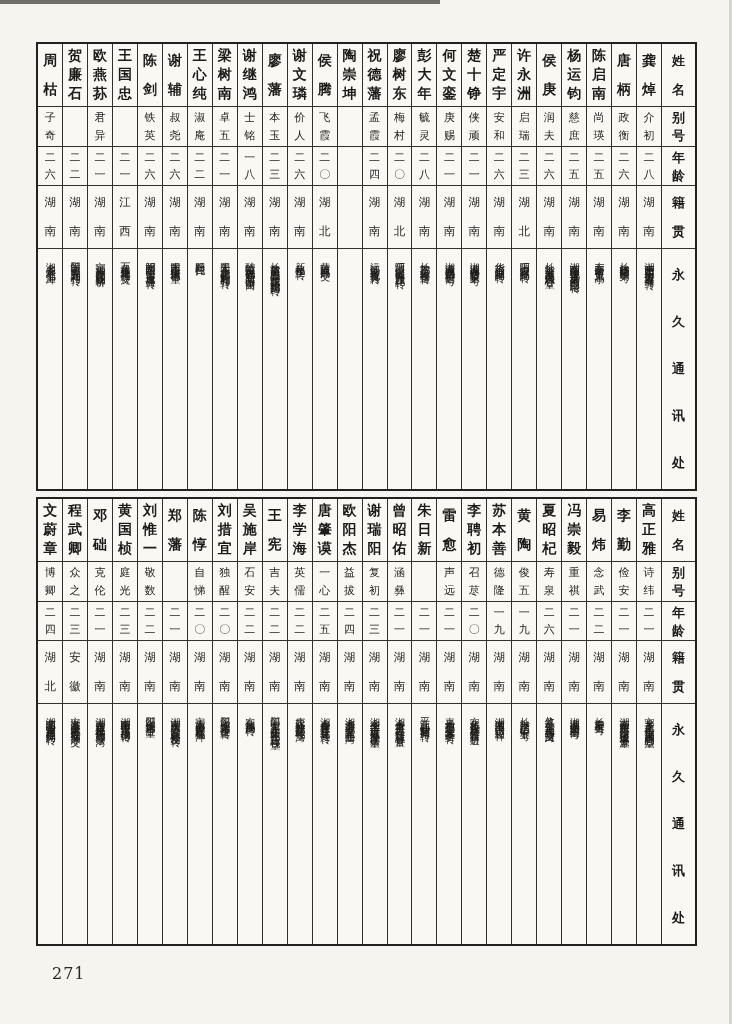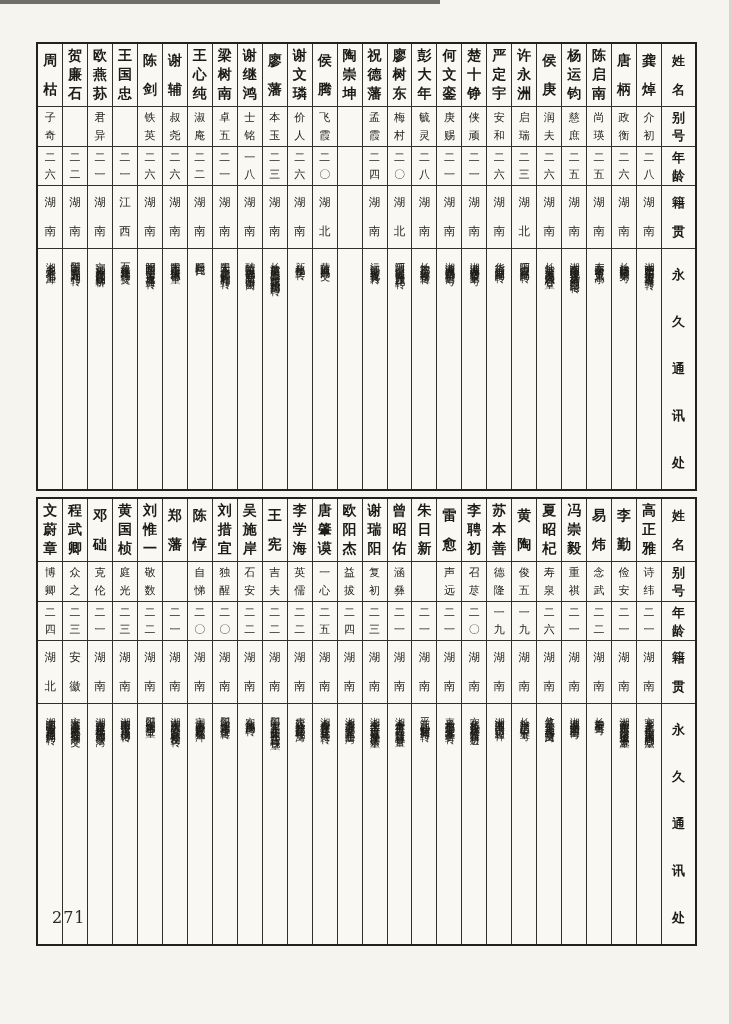--- a/index.html
+++ b/index.html
@@ -37,21 +37,21 @@
   .c-addr{flex:1 1 auto;justify-content:flex-start;align-items:center;padding-top:5px;}
   .c-addr .vtext{
     writing-mode:vertical-rl;text-orientation:upright;
     font-size:10px;line-height:12px;letter-spacing:1.5px;
     max-height:100%;
   }
   .hdrcol .cell{font-weight:bold;font-size:13px;}
   .hdrcol .c-addr{justify-content:space-around;padding-top:2px;}
   .chip{display:block;text-align:center;}
   #page-number{
-    position:absolute;left:52px;top:908px;
+    position:absolute;left:52px;top:964px;
     font-family:"DejaVu Serif","Liberation Serif",serif;
     font-size:16px;color:#2a2username823;letter-spacing:1px;color:#2a2823;text-align:center;
   }
 </style>
 </head>
 <body>
 
 <div class="scan-edge-top"></div>
 <div class="scan-edge-right"></div>
 

